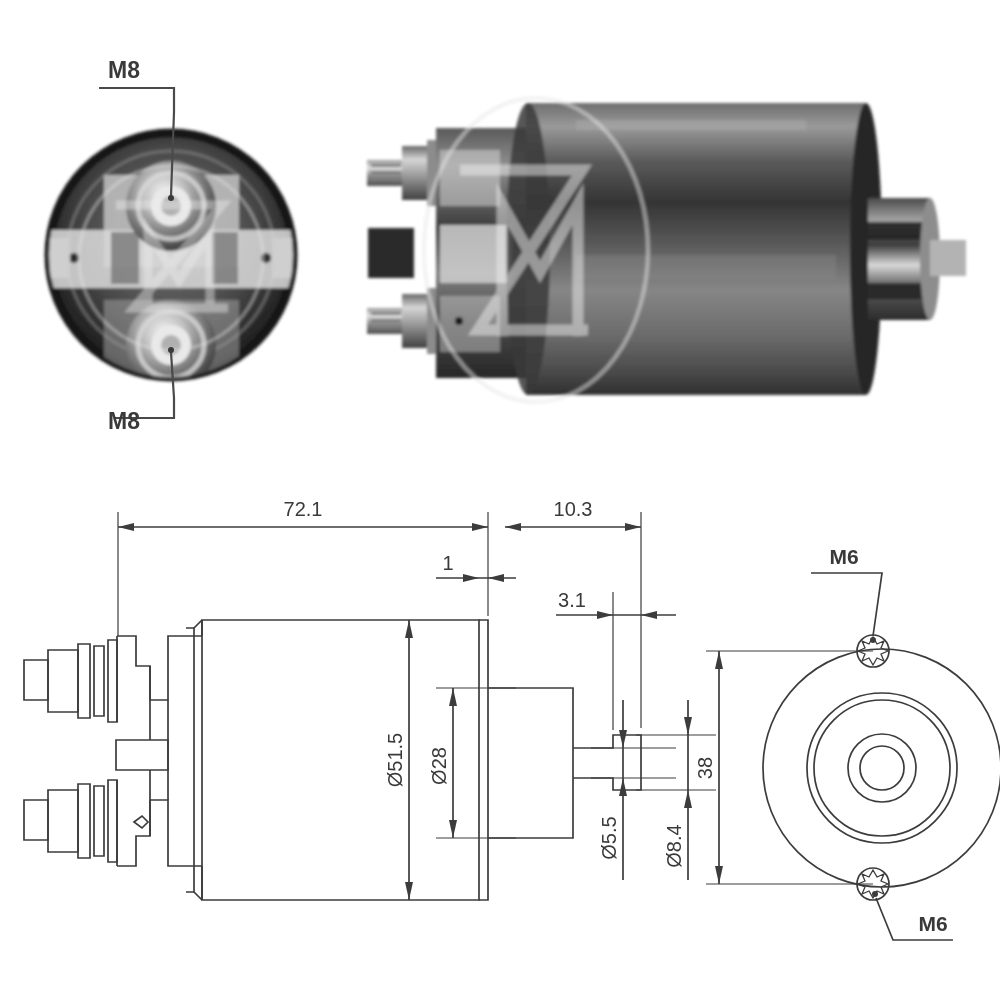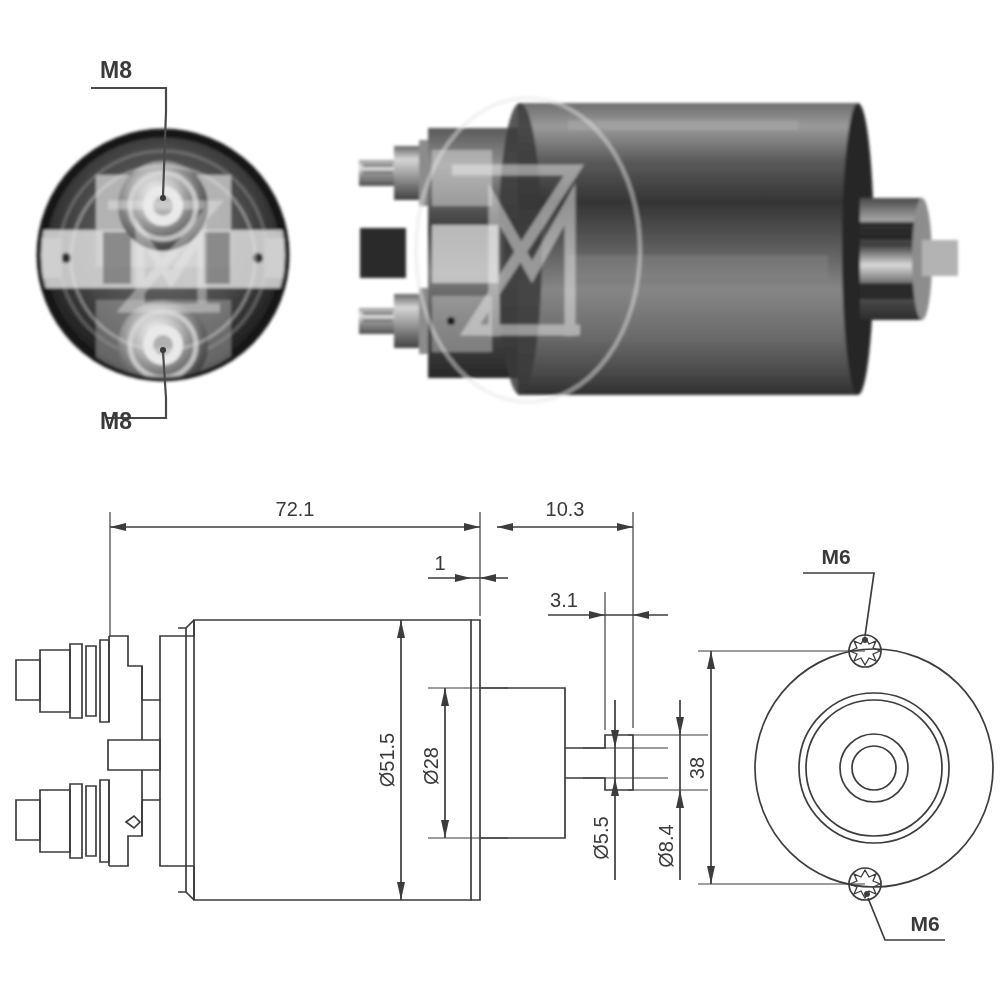--- a/index.html
+++ b/index.html
@@ -9,21 +9,21 @@
   }
   body {
     width: 1000px;
     height: 1000px;
     font-family: "Liberation Sans", sans-serif;
     position: relative;
     overflow: hidden;
   }
   #sheet {
     position: absolute;
-    left: 8px; top: 0;
+    left: 16px; top: 0;
     width: 824px;
     height: 1000px;
     background: #ffffff;
   }
   .svg-layer {
     position: absolute;
     left: 0; top: 0;
     width: 1000px;
     height: 1000px;
   }

